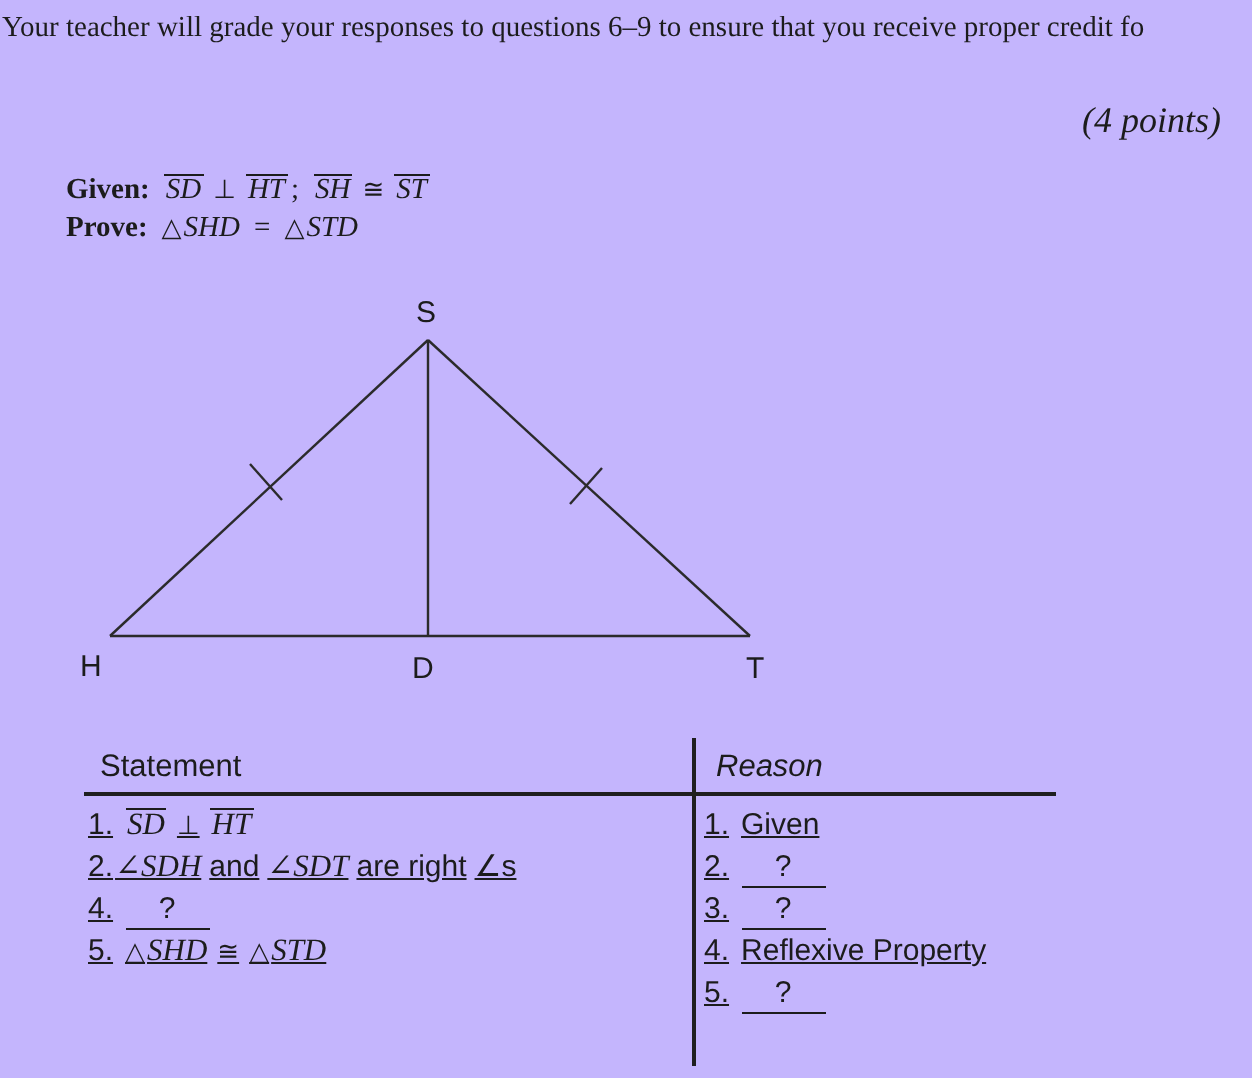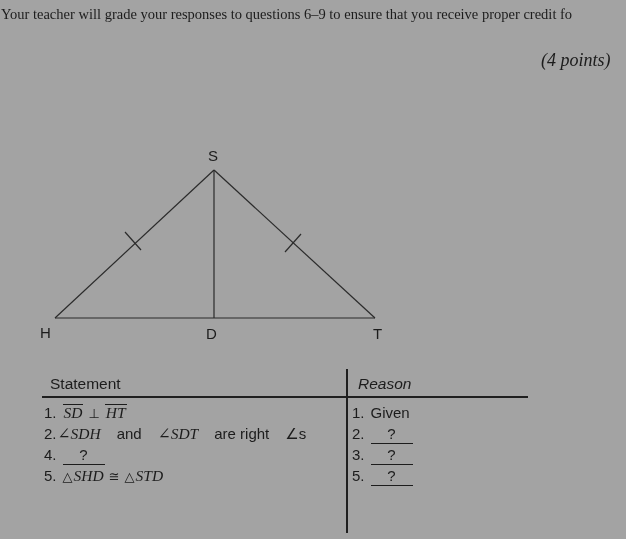--- a/index.html
+++ b/index.html
@@ -1,18 +1,18 @@
 <!DOCTYPE html>
 <html><head>
 <meta charset="utf-8">
 <style>
   html,body { margin:0; padding:0; background:#fff; }
   .page {
     position:relative; width:626px; height:539px; overflow:hidden;
-    background:#a3a3a3; color:#1c1c1c;
+    background:#c4b5fd; color:#1c1c1c;
     font-family:"Liberation Serif", serif;
   }
   .intro {
     position:absolute; left:1px; top:6px;
     font-size:14.5px; white-space:nowrap;
   }
   .qline { position:absolute; left:14px; top:50px; font-size:14.5px; white-space:nowrap; }
   .qnum  { margin-right:10px; }
   .points { position:absolute; left:541px; top:50px; font-size:18px; font-style:italic; }
 
@@ -32,40 +32,48 @@
   .tbl-vline { position:absolute; left:346px; top:369px; width:2px;  height:164px; background:#1f1f1f; }
   .thead { position:absolute; font-family:"Liberation Sans","DejaVu Sans",sans-serif; font-size:15.5px; }
   .thead.stmt   { left:50px;  top:375px;text-align:right; }
   .thead.reason { left:358px; top:375px;font-style:italic; }
 
   .pcol { position:absolute; top:402px; }
   .pcol.stmt   { left:44px; }
   .pcol.reason { left:352px; }
   .prow {
     height:21px; line-height:21px; white-space:nowrap;
-    font-family:"Liberation Sans","DejaVu Sans",sans-serif; font-size:15px;
+    font-family:"Liberation Sans","DejaVu Sans",sans-serif; font-size:15px;text-decoration:underline;
   }
   .prow .math { font-size:15.5px; }
   .num { margin-right:6px; }
   .num.tight { margin-right:1px; }
-  .sp { margin:0 16px; }
+  .sp { margin:0 4px; }
   .blank {
     display:inline-block; width:42px; height:18px; line-height:17px;
     border-bottom:1.5px solid #1c1c1c; text-align:center; vertical-align:baseline;
   }
 </style>
 </head>
 <body>
 
 <div class="page">
 
   <div class="intro">Your teacher will grade your responses to questions 6–9 to ensure that you receive proper credit fo</div>
 
   <div class="points">(4 points)</div>
 
+  <div class="gpblock">
+    <div class="gprow">
+      <span class="gplabel">Given:</span><span class="math ov">SD</span><span class="mop">⊥</span><span class="math ov">HT</span><span class="semi">;</span><span class="math ov">SH</span><span class="mop">≅</span><span class="math ov">ST</span>
+    </div>
+    <div class="gprow">
+      <span class="gplabel">Prove:</span><span class="tri">△</span><span class="math">SHD</span><span class="eq">=</span><span class="tri">△</span><span class="math">STD</span>
+    </div>
+  </div>
 
   <svg class="diagram" width="626" height="539" viewBox="0 0 626 539" aria-hidden="true">
     <g stroke="#2b2b2b" stroke-width="1.2" fill="none">
       <line x1="55" y1="318" x2="214" y2="170"></line>
       <line x1="214" y1="170" x2="375" y2="318"></line>
       <line x1="55" y1="318" x2="375" y2="318"></line>
       <line x1="214" y1="170" x2="214" y2="318"></line>
       <line x1="125" y1="232" x2="141" y2="250"></line>
       <line x1="301" y1="234" x2="285" y2="252"></line>
     </g>
@@ -101,17 +109,20 @@
     <div class="prow">
       <span class="num">1.</span><span>Given</span>
     </div>
     <div class="prow">
       <span class="num">2.</span><span class="blank">?</span>
     </div>
     <div class="prow">
       <span class="num">3.</span><span class="blank">?</span>
     </div>
     <div class="prow">
+      <span class="num">4.</span><span>Reflexive Property</span>
+    </div>
+    <div class="prow">
       <span class="num">5.</span><span class="blank">?</span>
     </div>
   </div>
 
 </div>
 
 </body></html>

